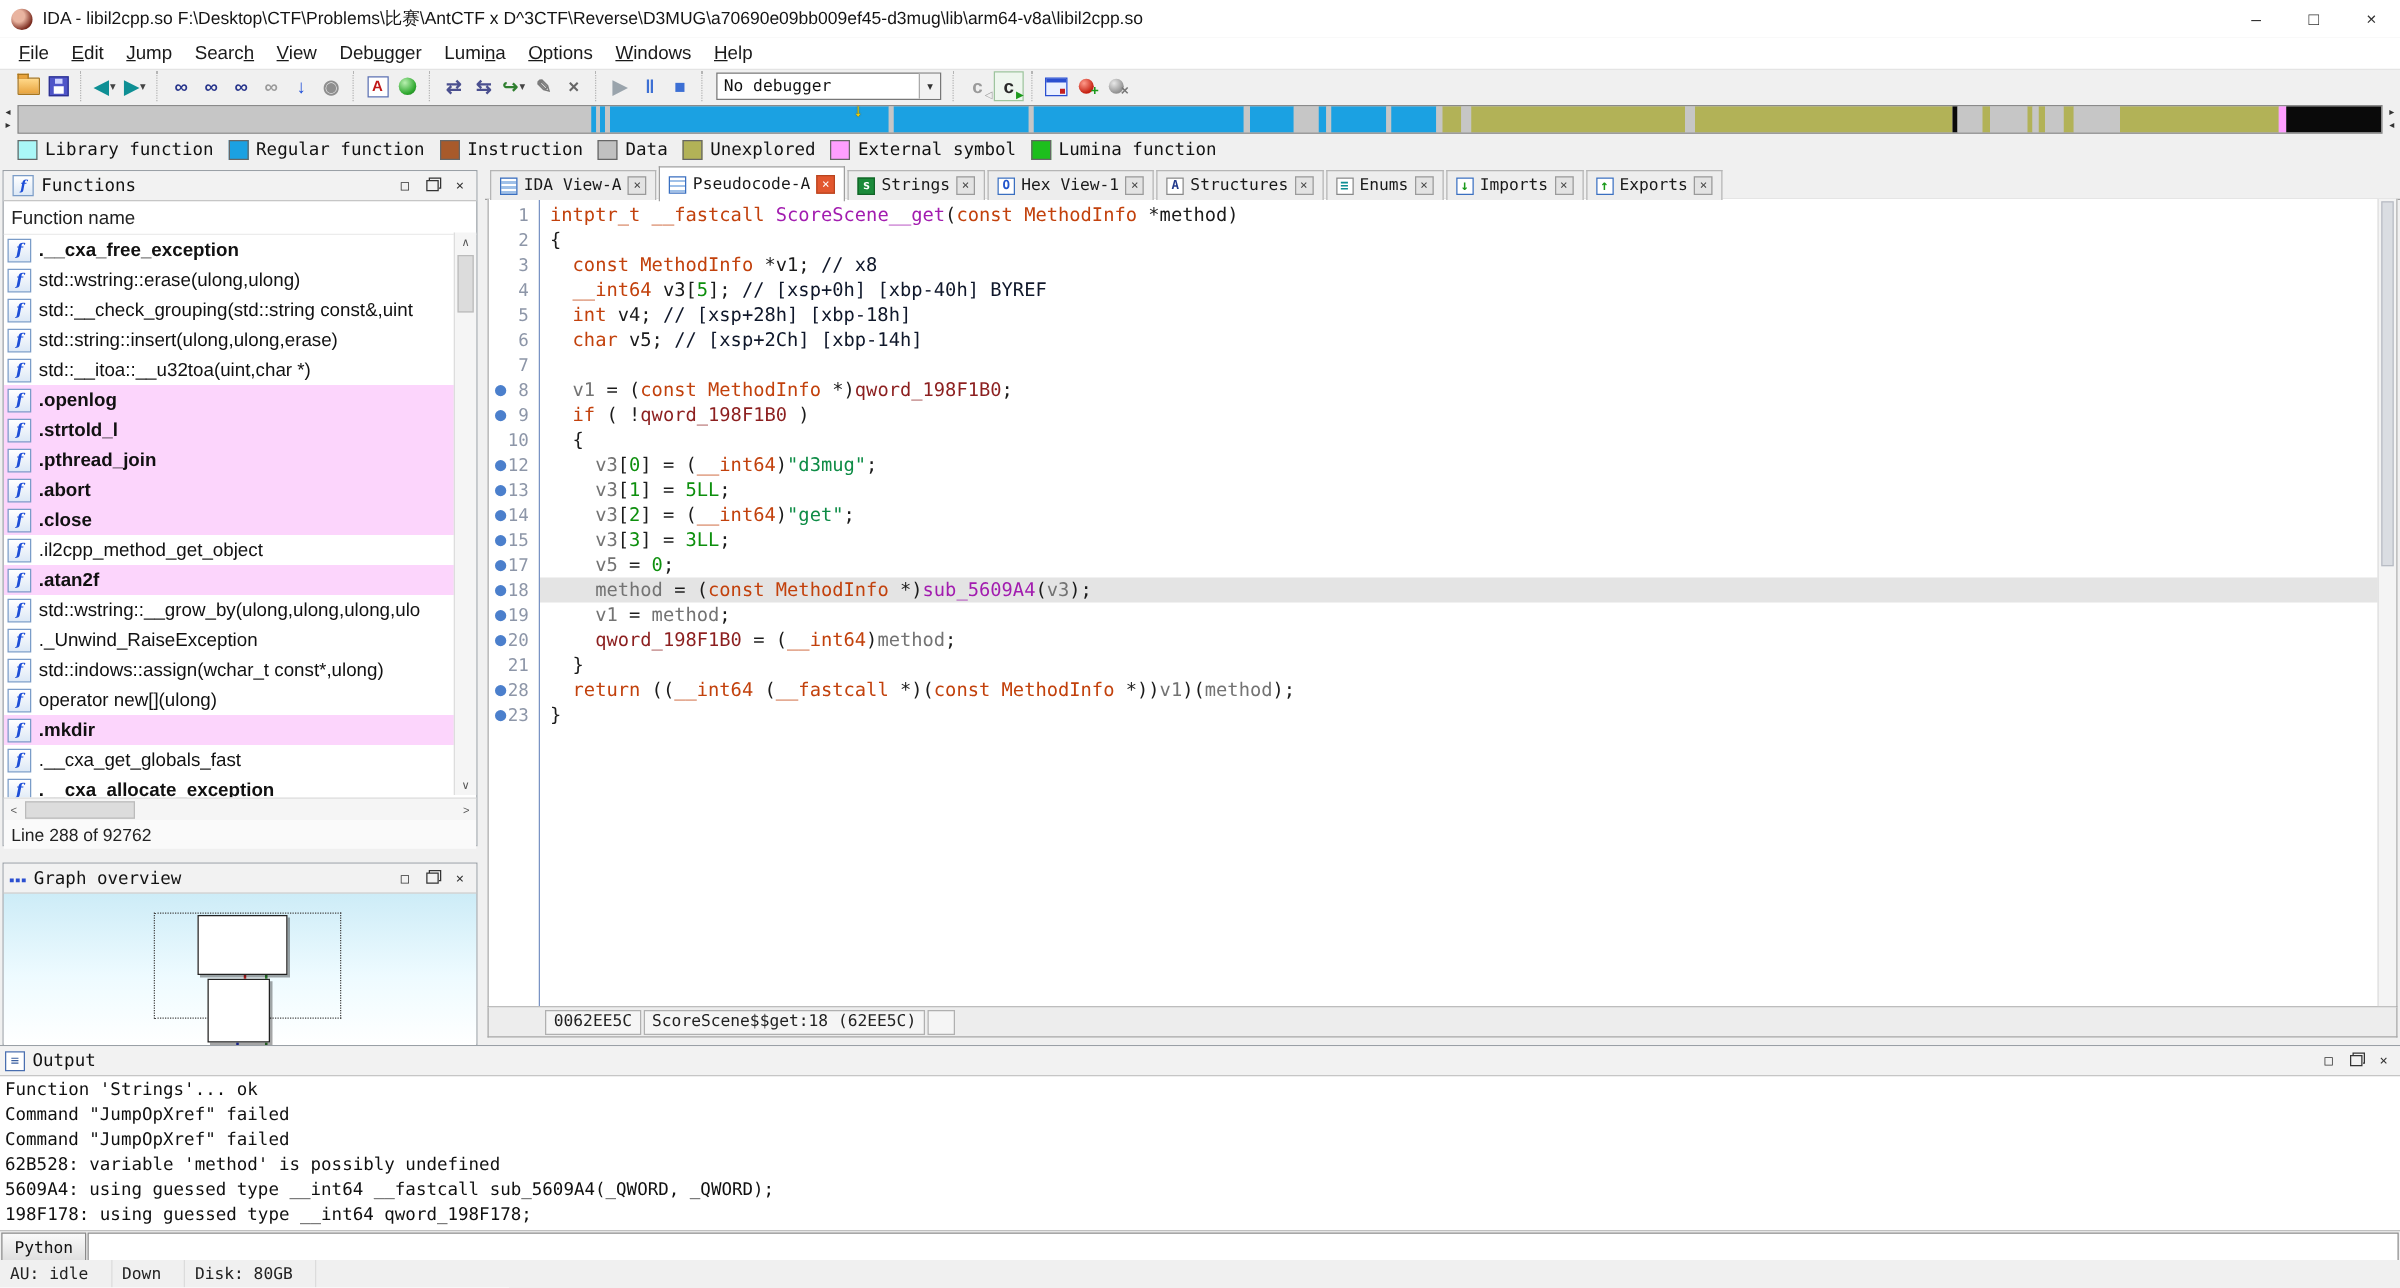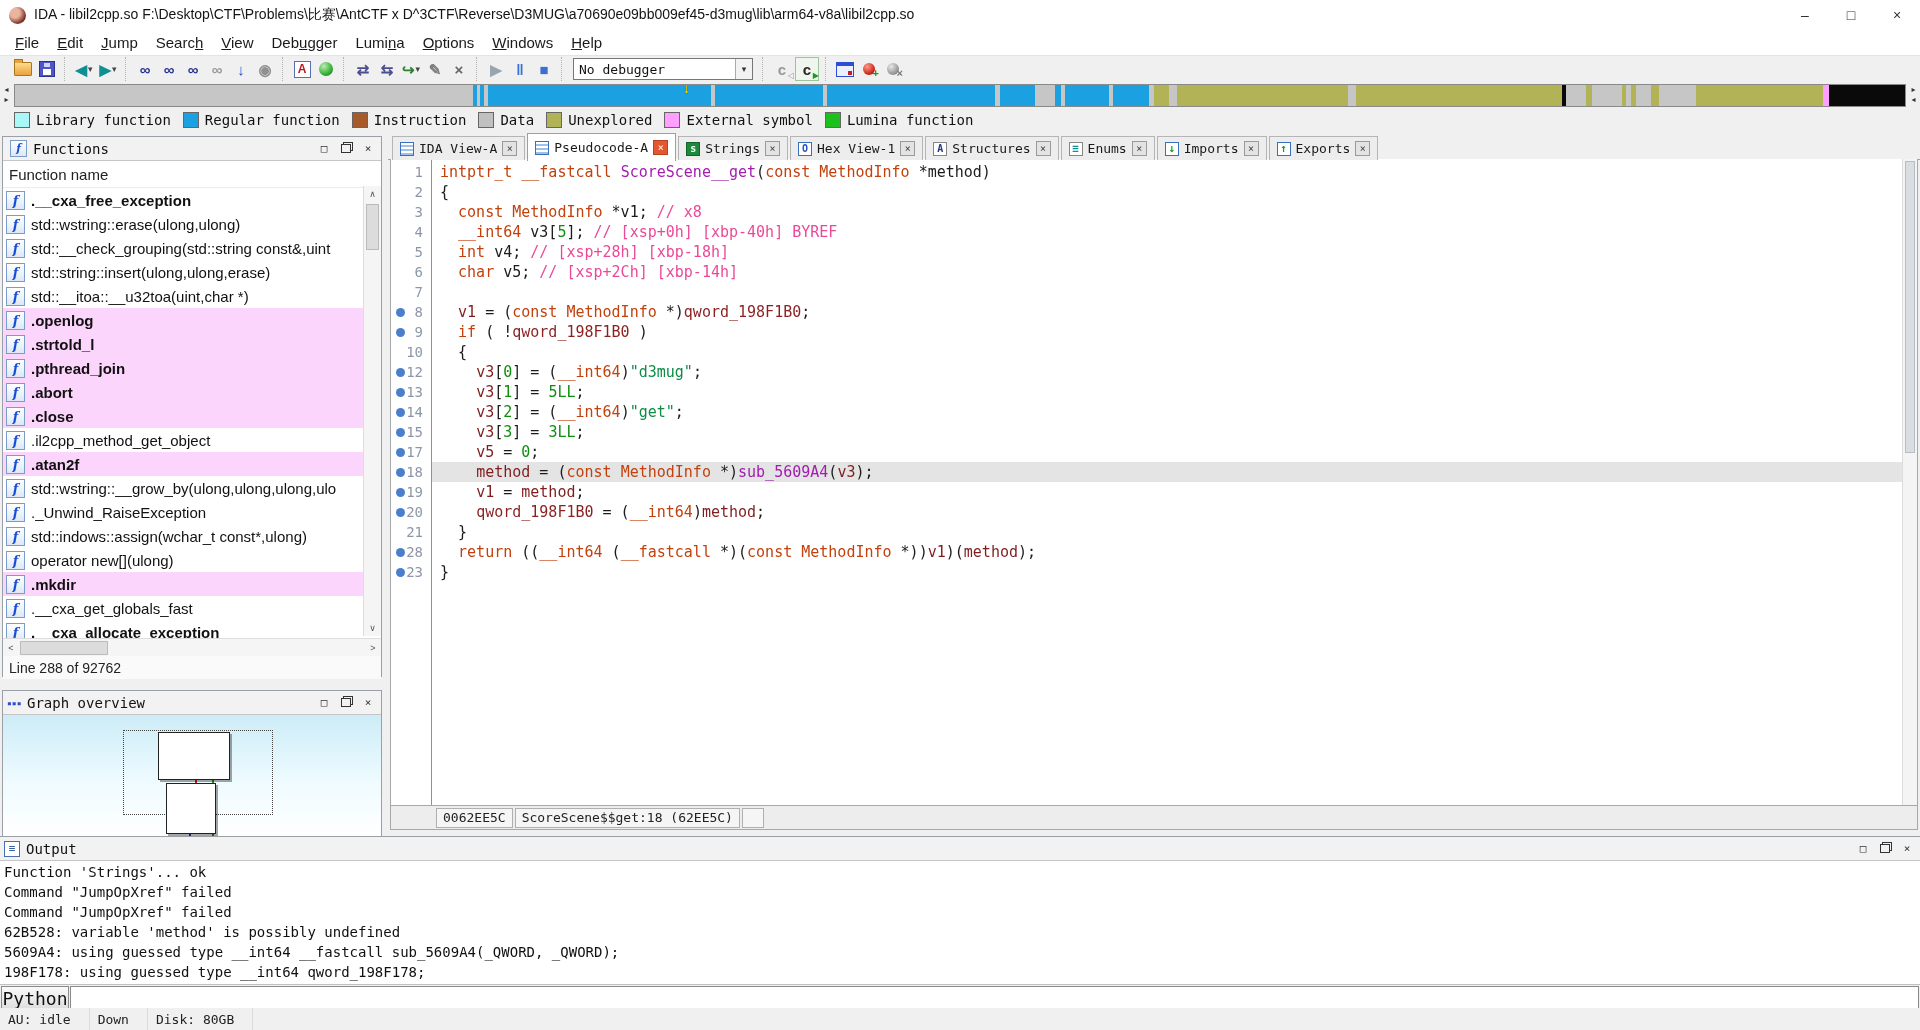--- a/index.html
+++ b/index.html
@@ -133,37 +133,37 @@
             border:1px solid #a8a8a8;border-top:none;box-sizing:border-box;overflow:hidden;}
   .codepane::before{content:"";position:absolute;left:40px;top:0;bottom:0;width:1px;background:#7a93c4;}
   .codelines{position:absolute;left:0;top:3px;right:14px;}
   .crow{display:flex;height:20px;font-family:"DejaVu Sans Mono",monospace;font-size:15px;line-height:20px;}
   .cgut{width:40px;flex:0 0 auto;text-align:right;padding-right:8px;box-sizing:border-box;position:relative;}
   .cnum{color:#8d96a8;font-size:14px;}
   .cdot{position:absolute;left:5px;top:6px;width:9px;height:9px;border-radius:50%;background:#4b7fcc;}
   .ctxt{flex:1;padding-left:8px;white-space:pre;margin-left:1px;}
   .ctxt.hl{background:#e4e4e4;}
   .tk-kw{color:#c2410c;} .tk-fn{color:#a21caf;} .tk-pl{color:#1b1b1b;}
-  .tk-var{color:#7f1d1d;} .tk-glob{color:#8c1f1f;} .tk-num{color:#0d8f0d;}
-  .tk-str{color:#0e8c46;} .tk-com{color:#ec4899;margin-top:23px;}
+  .tk-var{color:#737373;} .tk-glob{color:#8c1f1f;} .tk-num{color:#0d8f0d;}
+  .tk-str{color:#0e8c46;} .tk-com{color:#0f172a;margin-top:23px;}
   .codescroll{position:absolute;right:0;top:0;bottom:0;width:14px;background:#f4f4f4;border-left:1px solid #ddd;}
   .codethumb{position:absolute;left:2px;right:2px;top:2px;height:290px;background:#dadde2;border:1px solid #b8bcc4;}
   .codestatus{position:absolute;left:390px;top:806px;right:2px;height:24px;background:#ededed;
               border:1px solid #a8a8a8;border-top:none;box-sizing:border-box;display:flex;align-items:center;
               font-family:"DejaVu Sans Mono",monospace;font-size:13px;color:#222;padding-left:45px;}
   .cscell{border:1px solid #b0b0b0;background:#f5f5f5;height:18px;display:flex;align-items:center;
           padding:0 6px;margin-right:2px;}
   
   .outpanel{left:0;top:836px;width:1920px;height:172px;border-left:none;border-right:none;}
   .outlines{height:121px;overflow:hidden;padding:1px 4px;}
   .orow{height:20px;font-family:"DejaVu Sans Mono",monospace;font-size:14px;line-height:20px;
         color:#101010;white-space:pre;}
   .pyrow{height:27px;display:flex;align-items:stretch;border-top:1px solid #c0c0c0;background:#f0f0f0;}
   .pybtn{width:66px;display:flex;align-items:center;justify-content:center;background:linear-gradient(#fafafa,#ddd);
-         border:1px solid #8a8a8a;font-family:"DejaVu Sans Mono",monospace;font-size:18px;margin:1px;}
+         border:1px solid #8a8a8a;font-family:"DejaVu Sans Mono",monospace;font-size:13px;margin:1px;}
   .pyinput{flex:1;background:#fff;border:1px solid #8a8a8a;margin:1px 1px 1px 0;}
   
   .statusbar{position:absolute;left:0;top:1008px;width:1920px;height:22px;background:#f0f0f0;
              display:flex;align-items:center;font-family:"DejaVu Sans Mono",monospace;font-size:13px;color:#222;}
   .sb-item{padding:0 18px 0 8px;border-right:1px solid #dcdcdc;height:100%;display:flex;align-items:center;}
   .outicon{width:14px;height:14px;border:1px solid #4a6fb0;color:#3a5fa0;font-size:11px;line-height:1;
            display:flex;align-items:center;justify-content:center;background:#fff;}
 </style>
 </head>
 <body>

